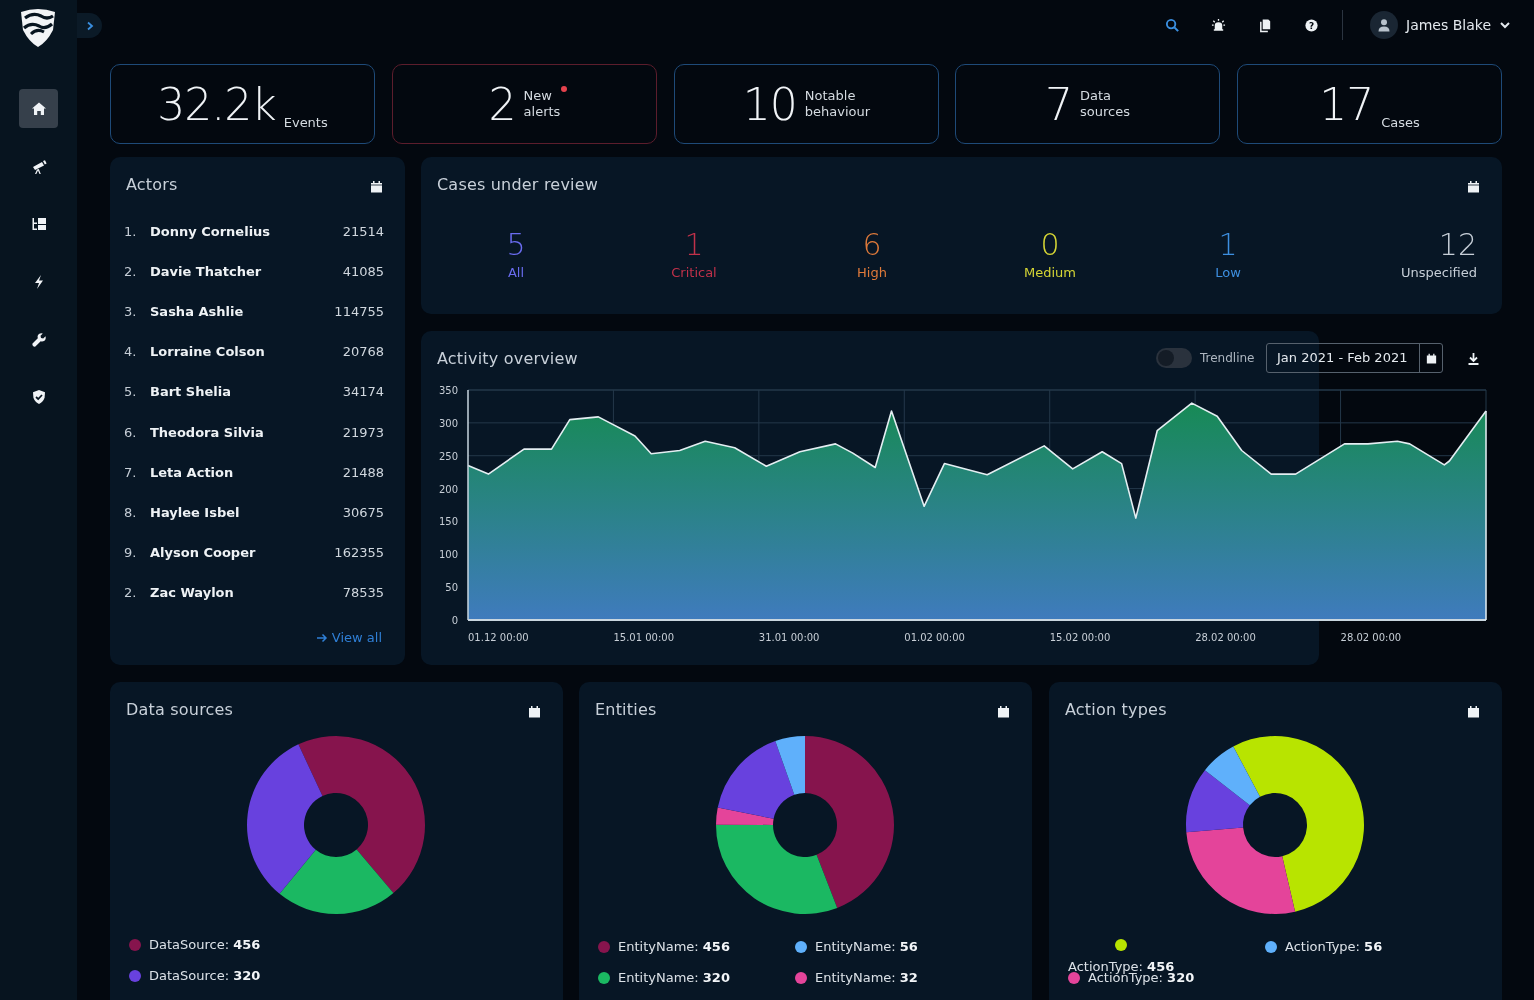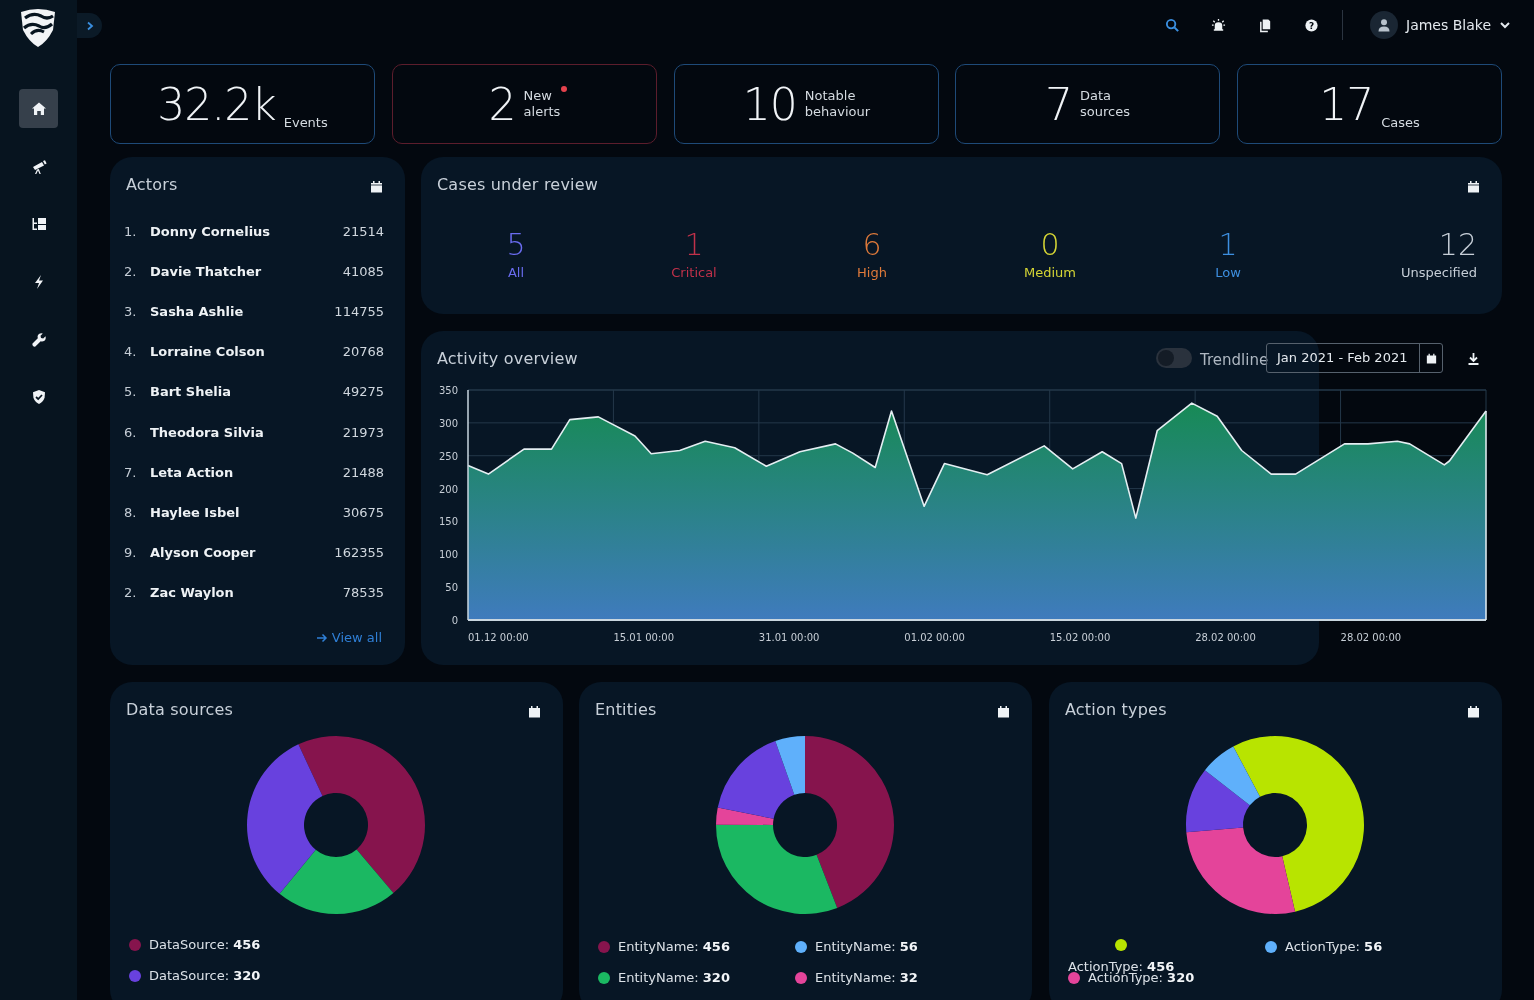--- a/index.html
+++ b/index.html
@@ -20,38 +20,38 @@
   .user-name { font-size: 14px; color: #e4e9ee; text-align: right; }
   .user-chev svg { width: 12px; height: 12px; stroke: #e4e9ee; fill: none; stroke-width: 2; }
 
   .stat { position: absolute; top: 64px; width: 265px; height: 80px; border: 1px solid #1e4a78; border-radius: 10px; display: flex; align-items: center; justify-content: center; gap: 8px; background: #03080f; cursor: pointer; }
   .stat.alert { border-color: #5c1d2c; }
   .stat-num { font-family: "DejaVu Sans", sans-serif; font-weight: 200; font-size: 44px; color: #f0f3f6; letter-spacing: -1px; font-stretch: condensed; }
   .stat-label { font-size: 13px; line-height: 16px; color: #d5dbe1; margin-top: 0; }
   .stat-label.single { margin-top: 37px; }
   .alert-dot { position: absolute; left: 168px; top: 21px; width: 6px; height: 6px; border-radius: 50%; background: #e5424d; }
 
-  .panel { position: absolute; background: #071625; border-radius: 22px; }
+  .panel { position: absolute; background: #071625; border-radius: 10px; }
   .panel-title { position: absolute; left: 16px; top: 18px; font-size: 16px; color: #c8d0d9; letter-spacing: 0.2px; }
   .cal-icon { position: absolute; top: 21px; width: 13px; height: 13px; cursor: pointer; }
   .cal-icon svg { width: 13px; height: 13px; fill: #eef2f5; }
 
   .actor-row { position: absolute; left: 14px; right: 21px; height: 20px; display: flex; align-items: center; font-size: 13px; }
   .actor-rank { width: 26px; color: #c5cdd6; }
   .actor-name { flex: 1; font-weight: bold; color: #eef2f5; }
   .actor-val { color: #d0d7de; }
   .view-all { position: absolute; right: 23px; bottom: 20px; font-size: 13px; color: #2f7fd6; cursor: pointer; display: flex; align-items: center; gap: 4px; }
 
   .case-col { position: absolute; top: 70px; width: 140px; text-align: center; cursor: pointer; }
   .case-num { font-size: 30px; font-weight: 200; line-height: 36px; }
   .case-label { font-size: 13px; margin-top: 2px; }
 
   .toggle { position: absolute; left: 735px; top: 17px; width: 36px; height: 20px; border-radius: 10px; background: #2a323d; cursor: pointer; }
   .toggle::after { content: ""; position: absolute; left: 2px; top: 2px; width: 16px; height: 16px; border-radius: 50%; background: #141c26; }
-  .toggle-label { position: absolute; left: 779px; top: 20px; font-size: 15px; color: #aeb7c1; }
+  .toggle-label { position: absolute; left: 779px; top: 20px; font-size: 12px; color: #aeb7c1; }
   .date-range { position: absolute; left: 845px; top: 12px; width: 177px; height: 30px; border: 1px solid #56616d; border-radius: 3px; display: flex; cursor: pointer; }
   .date-text { flex: 1; font-size: 13px; color: #e4e9ee; padding: 6px 10px; }
   .date-cal { width: 23px; border-left: 1px solid #56616d; display: flex; align-items: center; justify-content: center; }
   .date-cal svg { width: 11px; height: 11px; fill: #eef2f5; }
   .download { position: absolute; left: 1046px; top: 19px; width: 14px; height: 16px; cursor: pointer; }
   .download svg { width: 13px; height: 13px; fill: none; stroke: #eef2f5; stroke-width: 1.8; }
 
   .chart-svg text { font-family: "DejaVu Sans", sans-serif; font-size: 10px; fill: #c7ced6; }
 
   .legend-item { position: absolute; display: flex; align-items: center; gap: 8px; font-size: 13px; color: #dbe1e7; }
@@ -193,21 +193,21 @@
         <span class="actor-val">114755</span>
       </div>
       <div class="actor-row" style="top: 184.6px;">
         <span class="actor-rank">4.</span>
         <span class="actor-name">Lorraine Colson</span>
         <span class="actor-val">20768</span>
       </div>
       <div class="actor-row" style="top: 224.8px;">
         <span class="actor-rank">5.</span>
         <span class="actor-name">Bart Shelia</span>
-        <span class="actor-val">49275</span>
+        <span class="actor-val">34174</span>
       </div>
       <div class="actor-row" style="top: 265px;">
         <span class="actor-rank">6.</span>
         <span class="actor-name">Theodora Silvia</span>
         <span class="actor-val">21973</span>
       </div>
       <div class="actor-row" style="top: 305.2px;">
         <span class="actor-rank">7.</span>
         <span class="actor-name">Leta Action</span>
         <span class="actor-val">21488</span>

